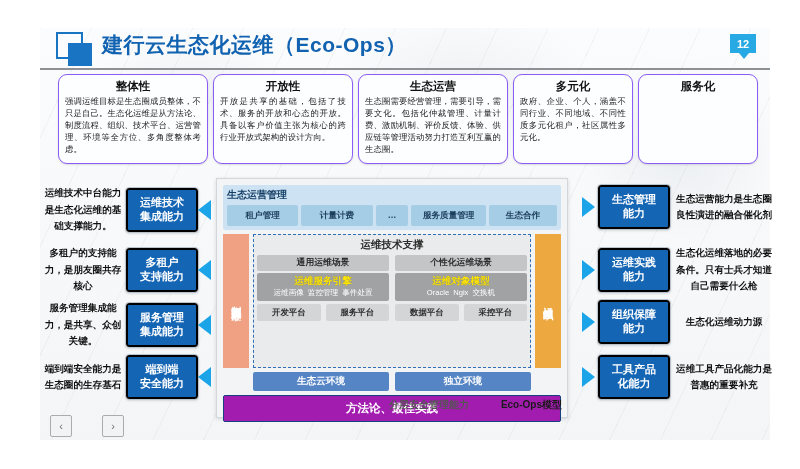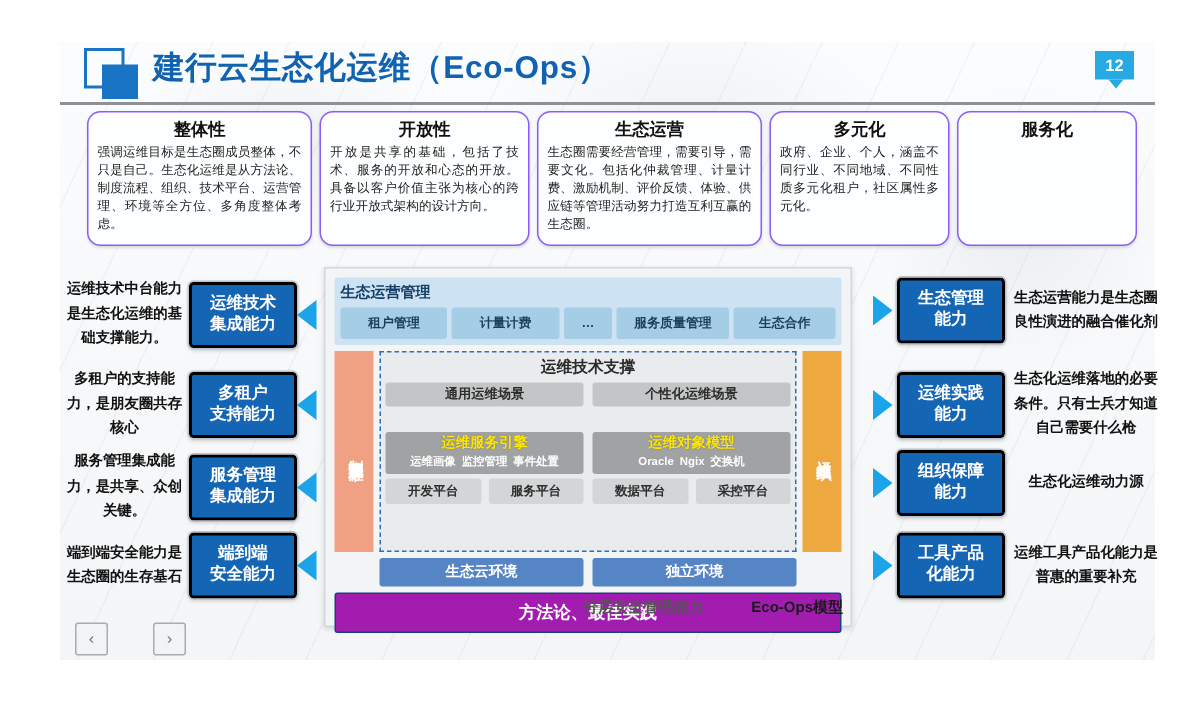--- a/index.html
+++ b/index.html
@@ -137,38 +137,38 @@
   #vbar-left { background: #f0a183; }
   #vbar-right { background: #eda93f; }
   #tech-wrap {
     flex: 1; margin: 0 4px; border: 1.6px dashed #2f6fb5;
     background: #eaebec; padding: 3px;
   }
   .tech-title {
     text-align: center; font-size: 10.5px; font-weight: bold;
     color: #2b2b2b; margin-bottom: 3px;
   }
-  .scene-row { display: flex; gap: 6px; margin-bottom: 17px; }
+  .scene-row { display: flex; gap: 6px; margin-bottom: 2px; }
   .scene-box {
     flex: 1; background: #c3c5c7; color: #2d2d2d;
     font-size: 8.8px; font-weight: bold; border-radius: 2px;
     text-align: center; padding: 3px 0; line-height: 1.1;
   }
   .engine-row { display: flex; gap: 6px; margin-bottom: 3px; }
   .engine-box {
     flex: 1; background: #a0a2a4; border-radius: 2px;
     padding: 2px 3px 3px 3px; text-align: center;
   }
   .engine-title {
     color: #ffe600; font-size: 9.6px; font-weight: bold; line-height: 1.2;
     text-shadow: 0 0 1px rgba(0,0,0,.35);
   }
   .engine-subs { display: flex; gap: 4px; justify-content: center; margin-top: 2px; }
   .engine-sub {
-    color: #ffffff; font-size: 7.6px; font-weight: bold; white-space: nowrap;
+    color: #ffffff; font-size: 7.6px; font-weight: normal; white-space: nowrap;
   }
   .plat-row { display: flex; gap: 6px; }
   .plat-half { flex: 1; display: flex; gap: 5px; }
   .plat-box {
     flex: 1; background: #d3d5d7; color: #2d2d2d;
     font-size: 8.4px; font-weight: bold; border-radius: 2px;
     text-align: center; padding: 3px 0;
   }
   #env-row { display: flex; gap: 6px; margin: 4px 30px 0 30px; }
   .env-box {

